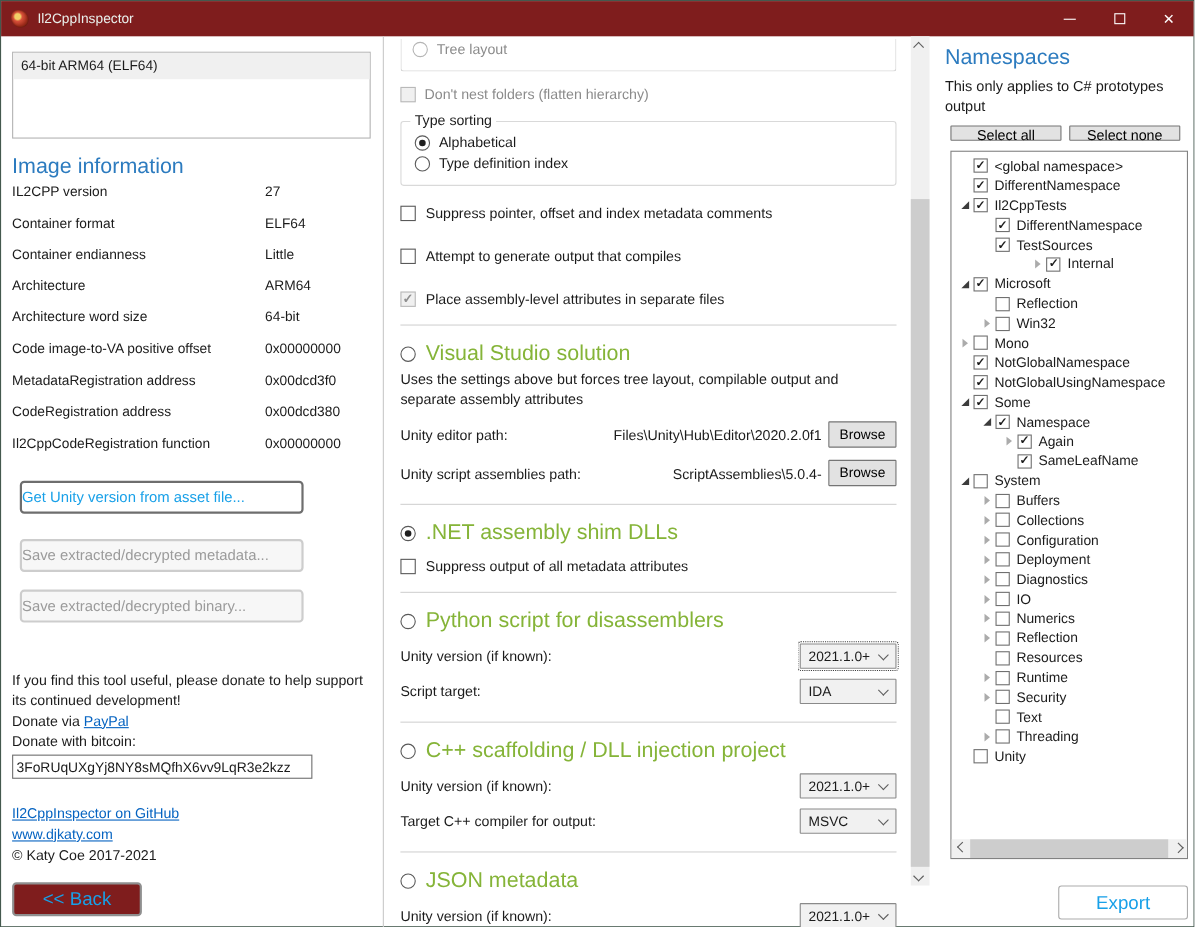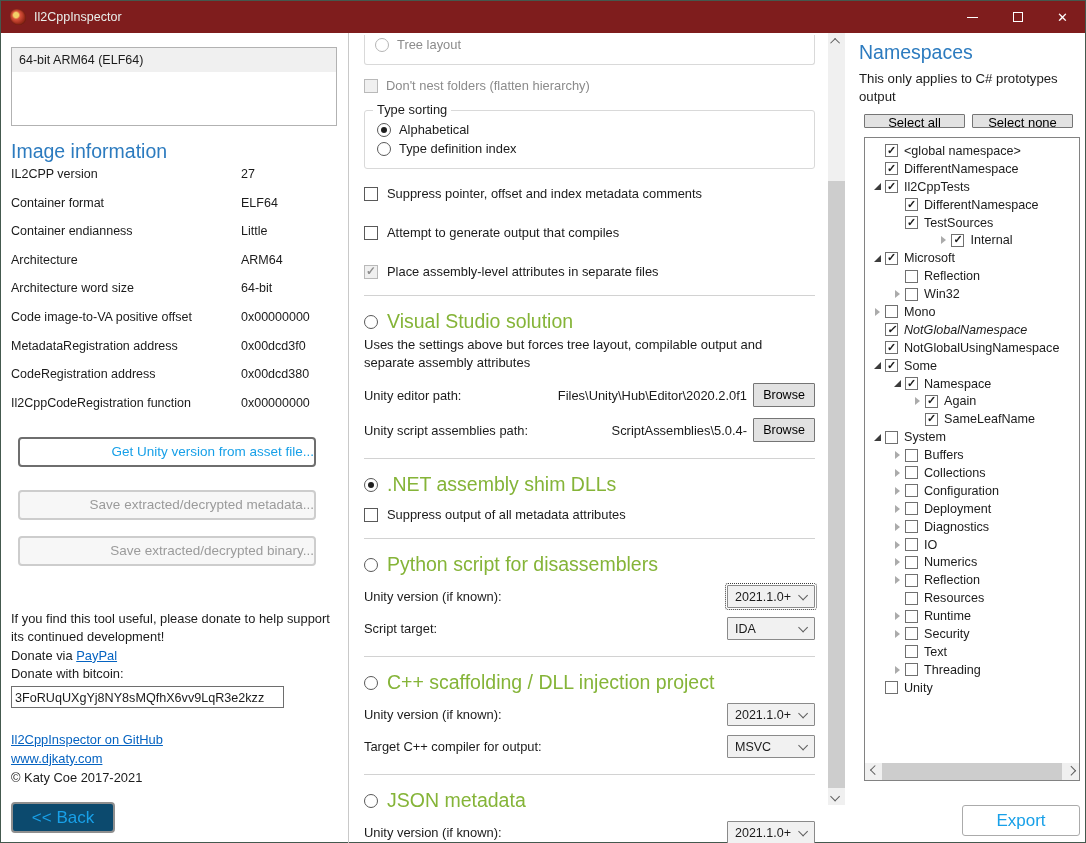--- a/index.html
+++ b/index.html
@@ -30,31 +30,31 @@
 
   h2.section-heading { font-size:19.5px; font-weight:400; color:#2c7bbf; letter-spacing:0; }
 
   
   .image-listbox { border:1px solid #b2b2b2; height:79px; margin-top:6px; background:#fff; }
   .image-item { height:24px; line-height:24px; padding-left:7px; background:#f0f0f0; font-size:12.5px; }
   .left-panel h2 + .info-grid { margin-top:4px; }
   .info-heading { margin-top:14px; }
   .info-grid { display:grid; grid-template-columns:230px 1fr; row-gap:13.6px; margin-top:10px; font-size:12.5px; }
   .info-grid span { line-height:15px; }
-  .big-btn { display:block; width:298px; height:30px; margin:0 0 0 7px; background:#fff; border:2px solid #6e6e6e; border-radius:4px;
-    color:#18a0e8; font-size:13.5px; font-family:inherit; text-align:right; line-height:26px; }
+  .big-btn { display:block; width:258px; height:30px; margin:0 0 0 7px; background:#fff; border:2px solid #6e6e6e; border-radius:4px;
+    color:#18a0e8; font-size:13.5px; font-family:inherit; text-align:left; line-height:26px; }
   .big-btn.first { margin-top:26px; }
   .big-btn.disabled { border:2px solid #cicfcf; border-color:#cdcdcd; color:#9b9b9b; background:#f7f7f7; }
   .gap23 { height:23px; } .gap16 { height:16px; }
   .donate-block { margin-top:44px; font-size:12.9px; line-height:18.5px; }
   a.link { color:#0563c1; text-decoration:underline; }
   .btc-box { width:273px; height:22px; border:1px solid #6e6e6e; font-size:12.6px; padding:2px 3px; margin-top:2px;
     font-family:"Liberation Sans",sans-serif; color:#1b1b1b; white-space:nowrap; overflow:hidden; }
   .links-block { margin-top:22px; font-size:12.9px; line-height:19px; }
-  .back-btn { margin-top:auto; margin-bottom:2px; width:104px; height:31px; border:2px solid #8f8f8f; border-radius:4px; background:#0c4a6e;
+  .back-btn { margin-top:auto; margin-bottom:2px; width:118px; height:31px; border:2px solid #8f8f8f; border-radius:4px; background:#7f1d1d;
     color:#18a0e8; font-size:17px; font-family:inherit; line-height:26px; text-align:center; }
 
   
   .cb { width:14px; height:14px; border:1px solid #595959; background:#fff; display:inline-flex; align-items:center; justify-content:center;
     font-size:12px; font-weight:bold; color:#1c1c1c; flex:0 0 14px; }
   .cb.checked::after { content:"✓"; margin-top:-1px; }
   .cb.disabled { border-color:#b9b9b9; background:#f0f0f0; color:#8f8f8f; }
   .radio { width:14px; height:14px; border:1px solid #595959; border-radius:50%; background:#fff; position:relative; flex:0 0 14px; display:inline-block; }
   .radio.checked::after { content:""; position:absolute; left:3px; top:3px; width:6px; height:6px; border-radius:50%; background:#1f1f1f; }
   .radio.disabled { border-color:#b5b5b5; }
@@ -388,21 +388,21 @@
               <span class="tree-cb"></span>
               <span class="tree-label">Win32</span>
             </div>
             <div class="tree-row" style="padding-left: 5px;">
               <span class="tw-slot">
                 <span class="tw-exp-collapsed"></span>
               </span>
               <span class="tree-cb"></span>
               <span class="tree-label">Mono</span>
             </div>
-            <div class="tree-row" style="padding-left: 5px; font-style: italic;">
+            <div class="tree-row" style="padding-left: 5px;">
               <span class="tw-slot"></span>
               <span class="tree-cb checked"></span>
               <span class="tree-label">NotGlobalNamespace</span>
             </div>
             <div class="tree-row" style="padding-left: 5px;">
               <span class="tw-slot"></span>
               <span class="tree-cb checked"></span>
               <span class="tree-label">NotGlobalUsingNamespace</span>
             </div>
             <div class="tree-row" style="padding-left: 5px;">

